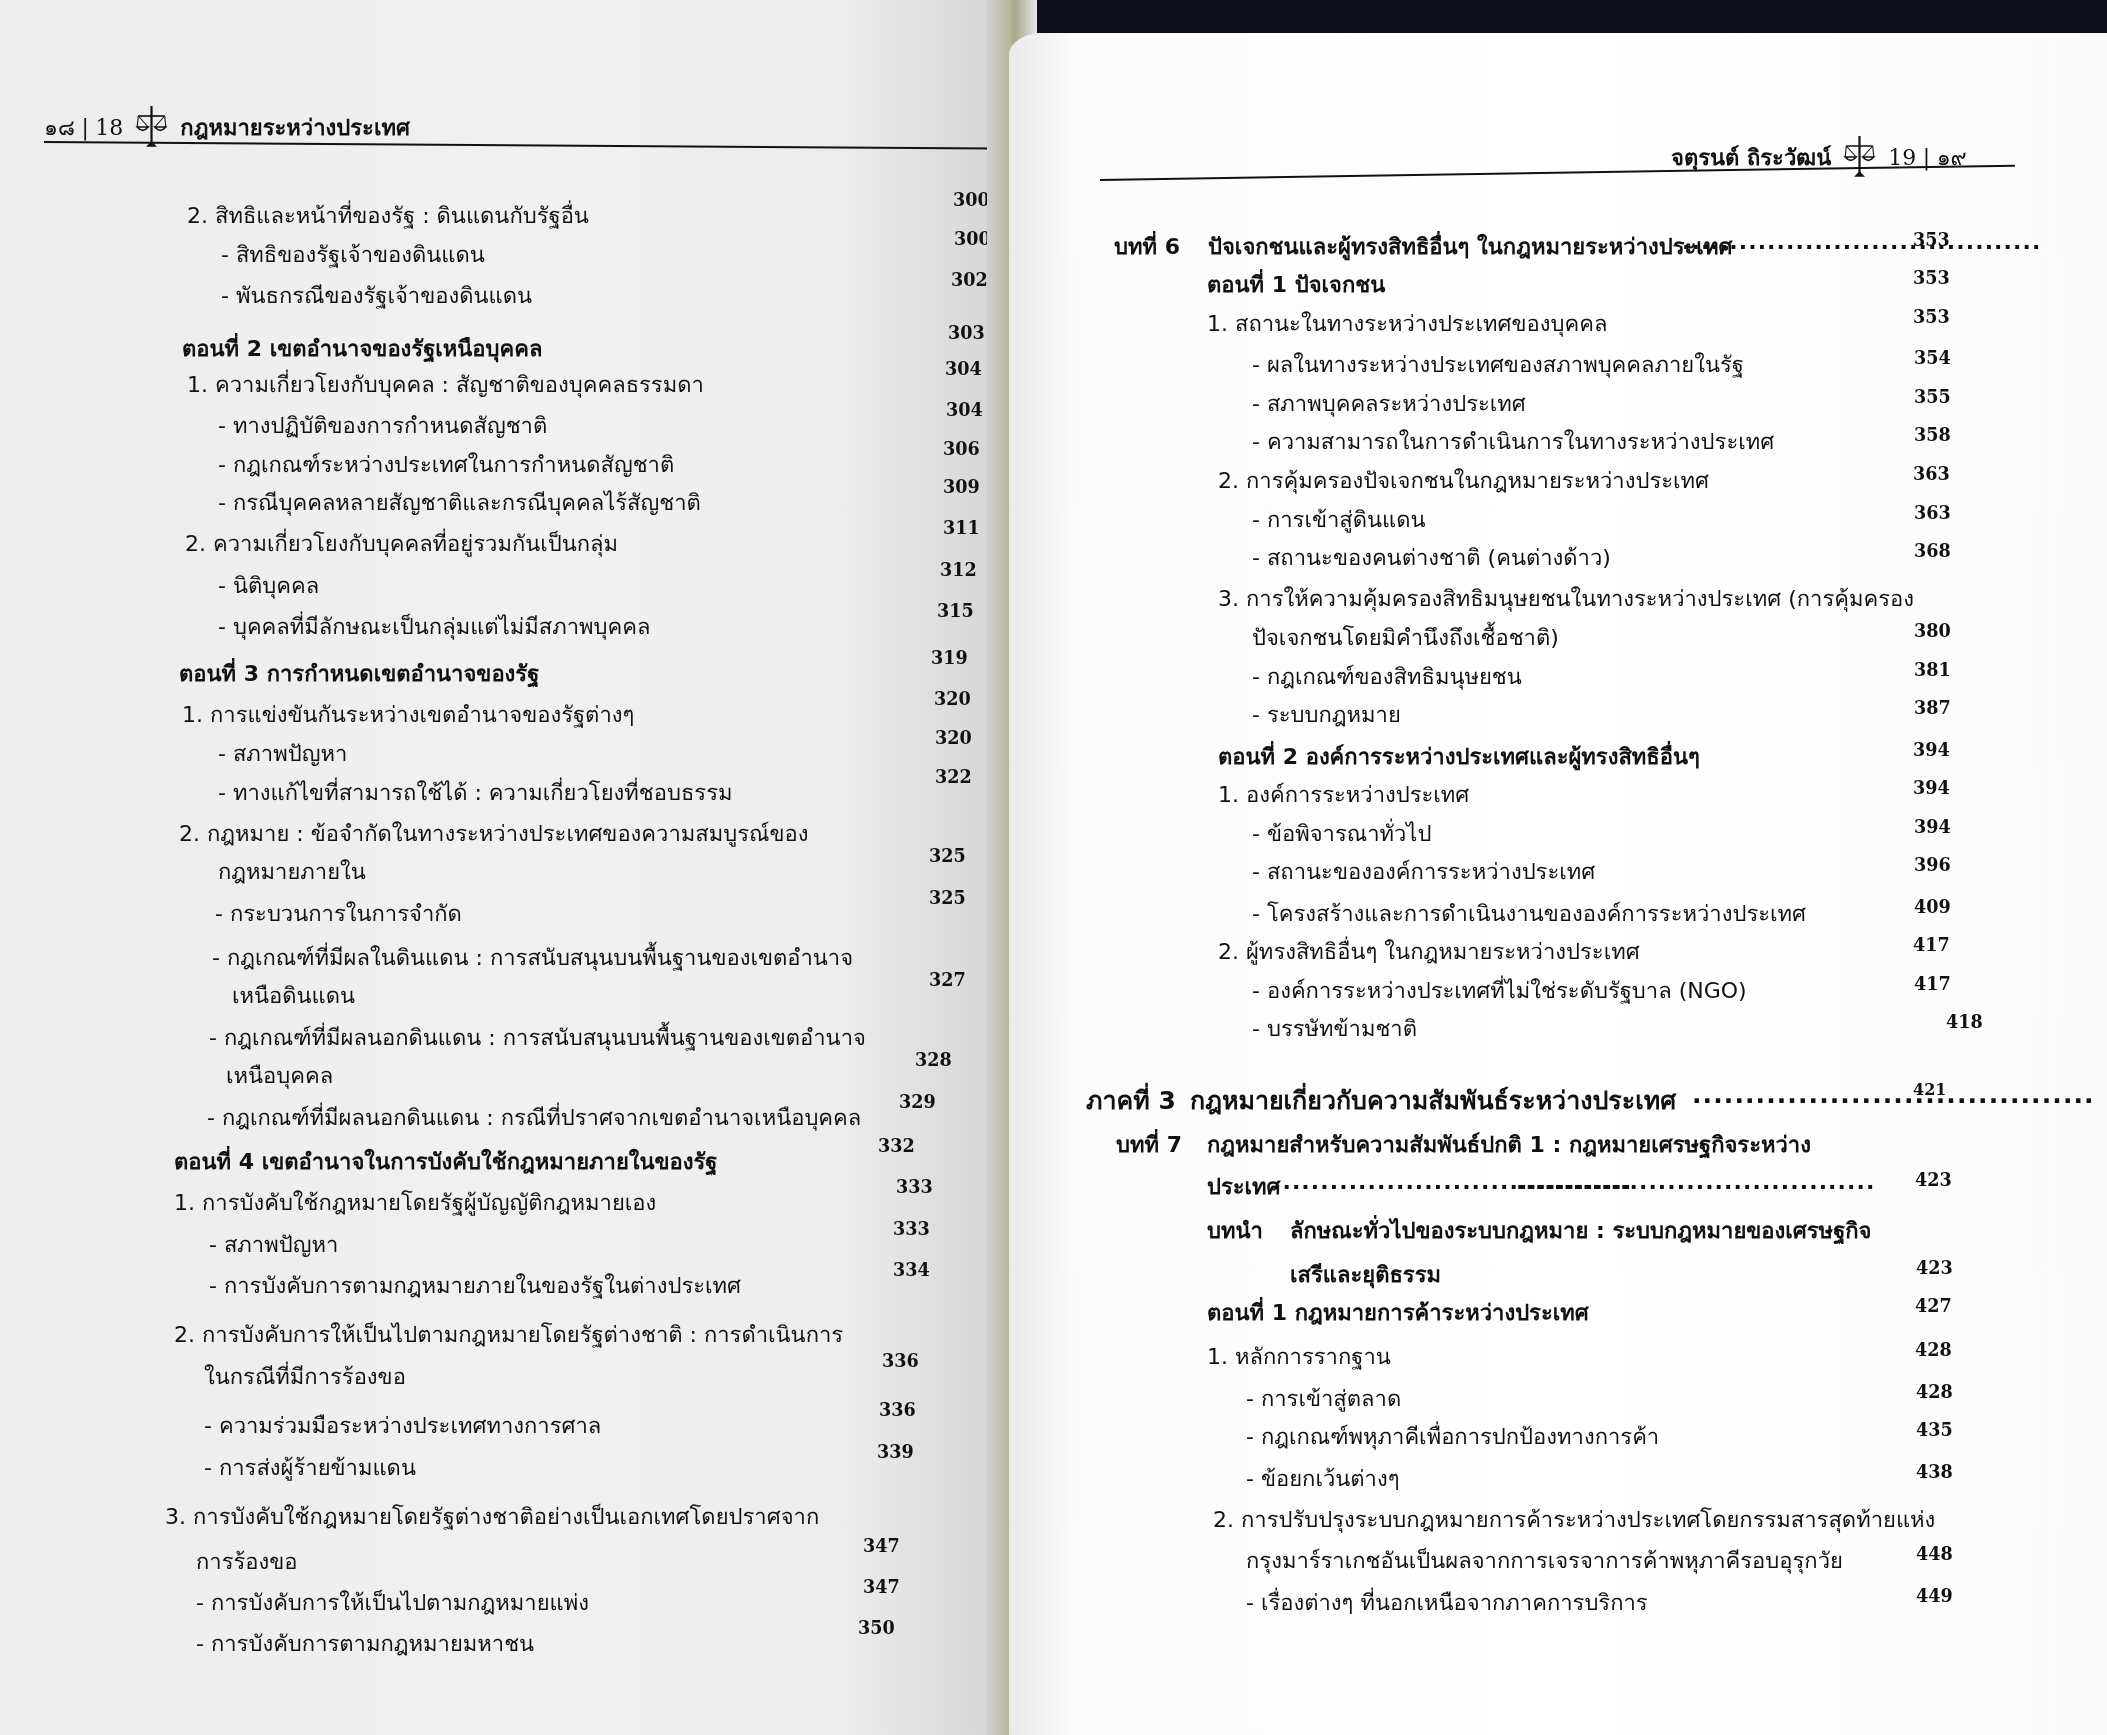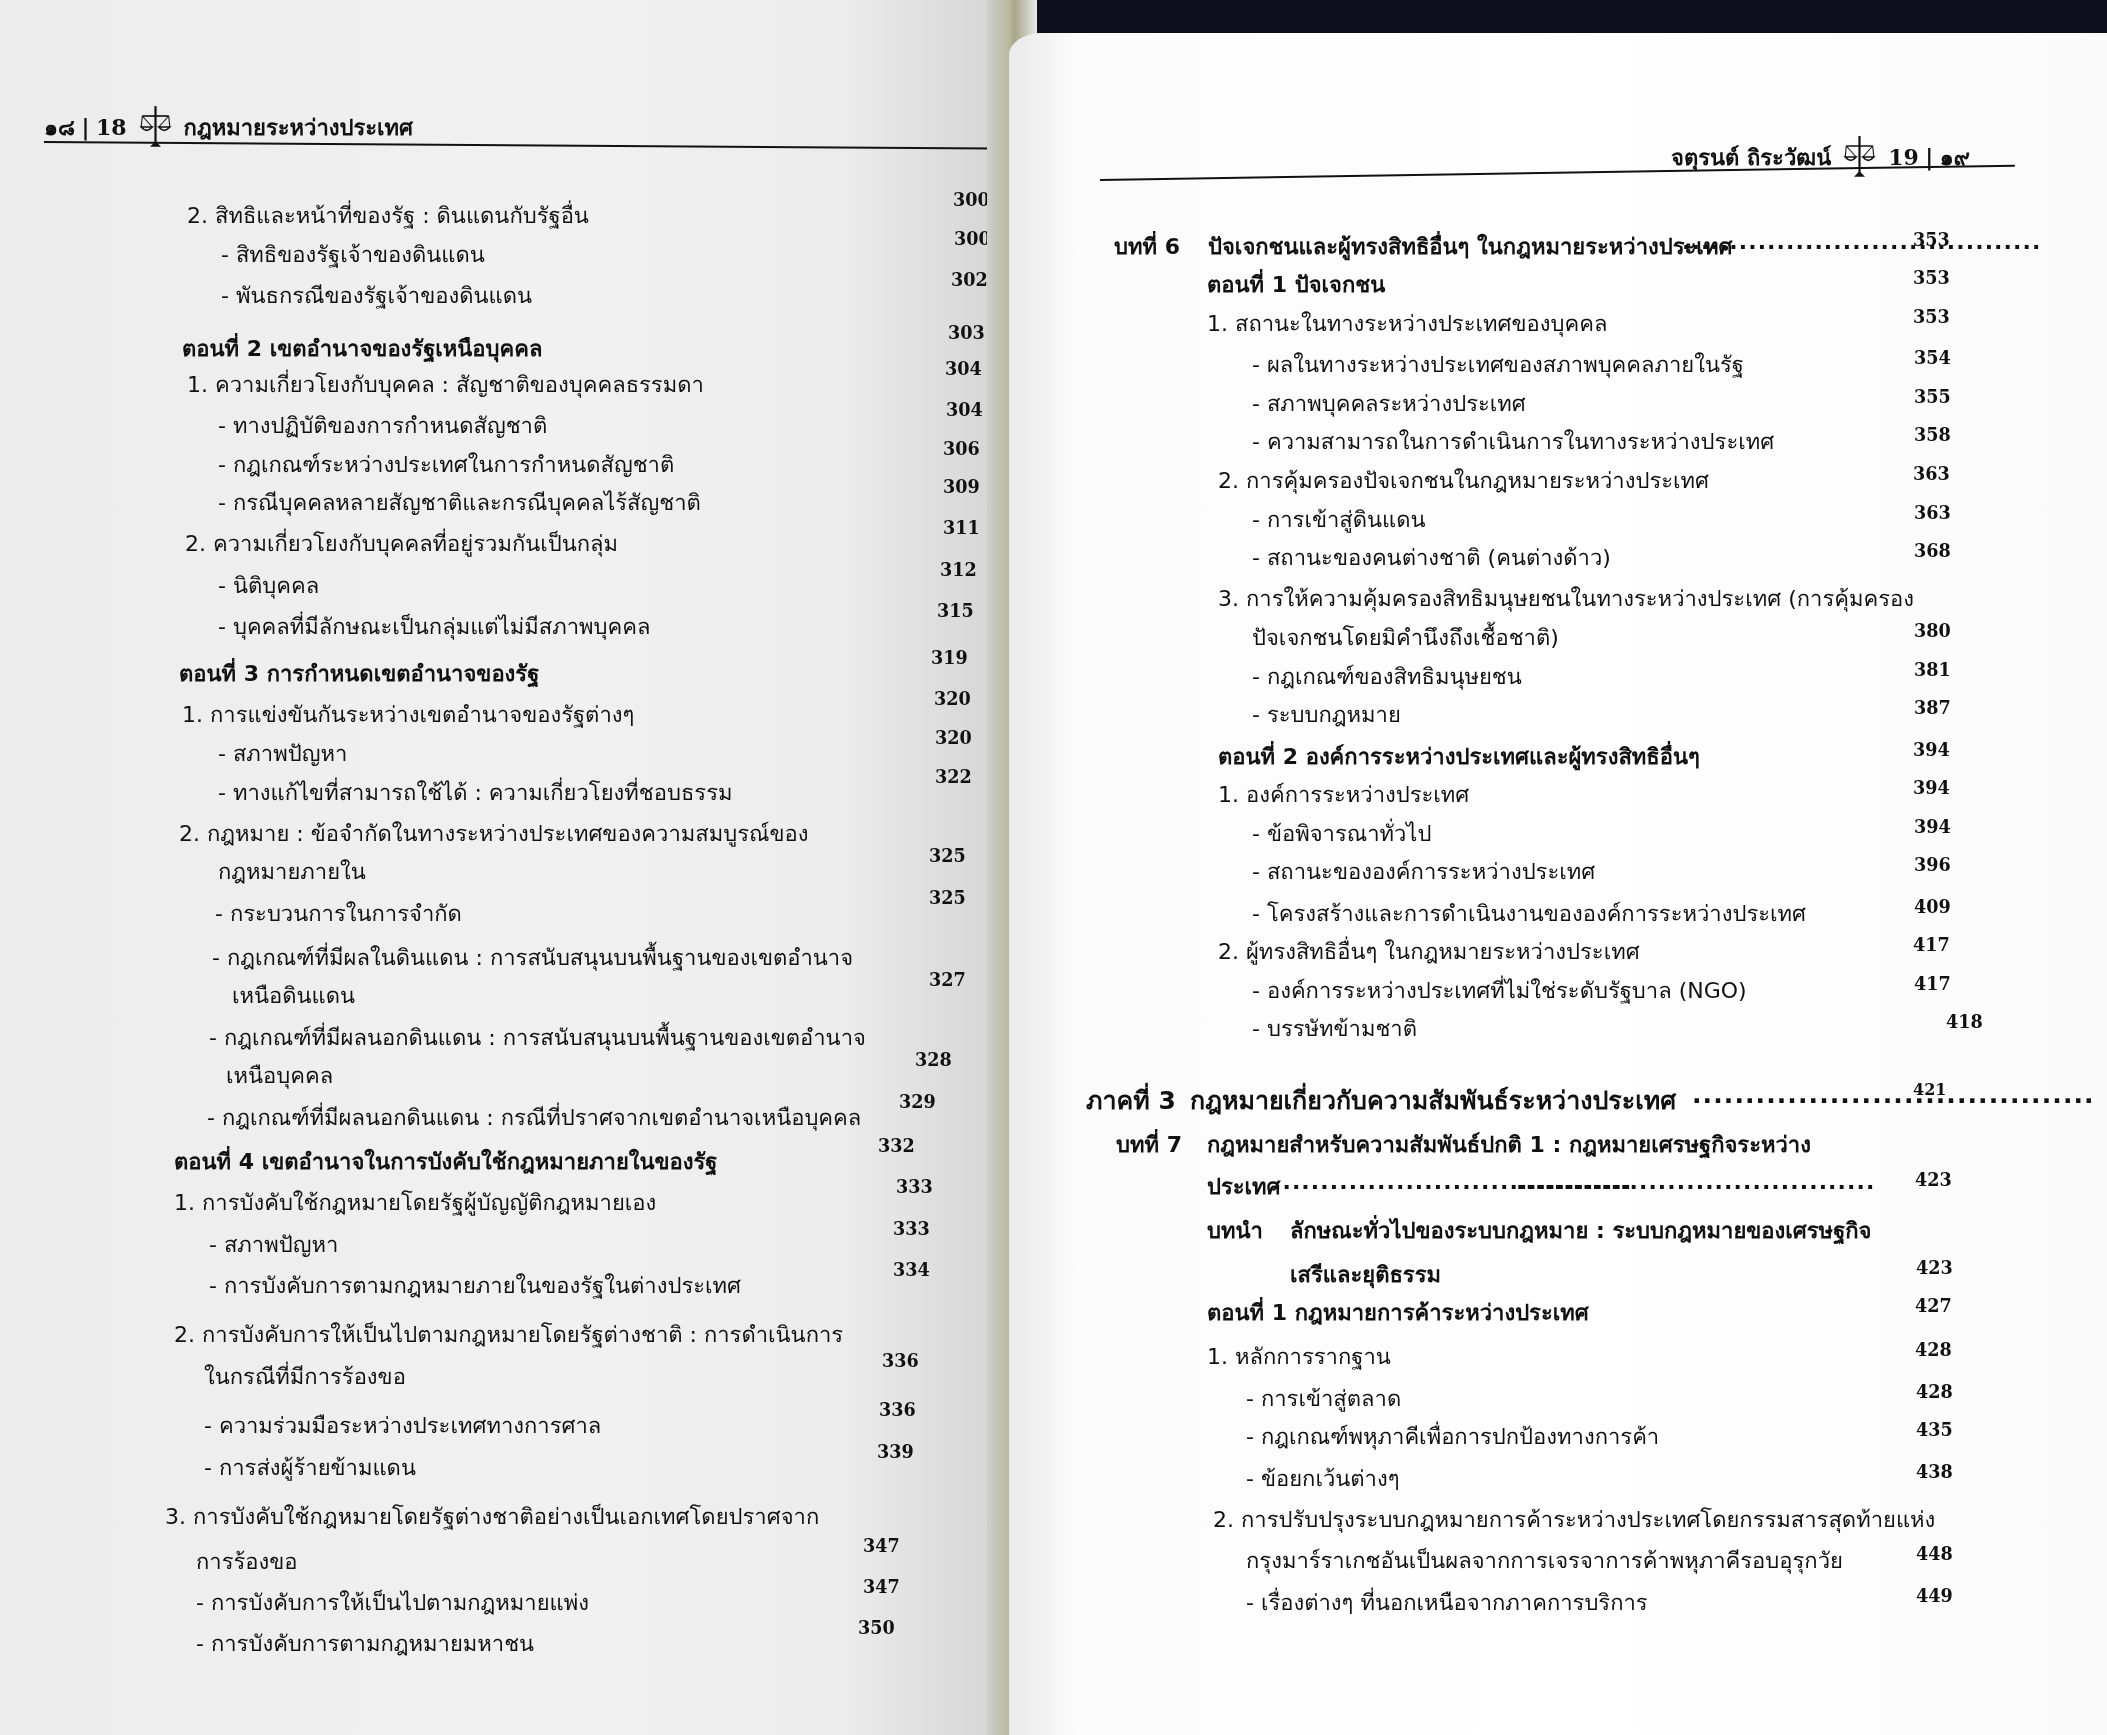--- a/index.html
+++ b/index.html
@@ -23,21 +23,21 @@
   .gutter {
     position:absolute; left:987px; top:0; width:50px; height:1735px;
     background:linear-gradient(90deg,#cfcfcf,#b9b79c 45%,#a7a688 55%,#e8e8e8);
   }
   .page-right {
     left:1009px; width:1099px; top:33px; height:1702px;
     background:linear-gradient(90deg,#eaeaea 0%,#fbfbfb 6%,#ffffff 50%,#fafafa 100%);
     border-top-left-radius:33px 22px;
   }
   .header { position:absolute; display:flex; align-items:center; gap:12px; font-size:22px; font-weight:bold; }
-  .header .num { font-family:"DejaVu Serif", serif; font-weight:bold; }
+  .header .num { font-family:"DejaVu Serif", serif; font-weight:normal; }
   .scale-icon { width:33px; height:44px; display:inline-block; }
   .rule { position:absolute; height:2.2px; background:#111; }
   .toc { position:absolute; }
   .row { position:absolute; font-size:22px; white-space:nowrap; }
   .row .label { position:absolute; left:0; top:0; }
   .row .page-num {
     position:absolute; top:-8.8px; font-family:"DejaVu Serif", serif; font-weight:bold; font-size:17.6px;
   }
   .bold { font-weight:bold; }
   .dots { letter-spacing:1.1px; }

